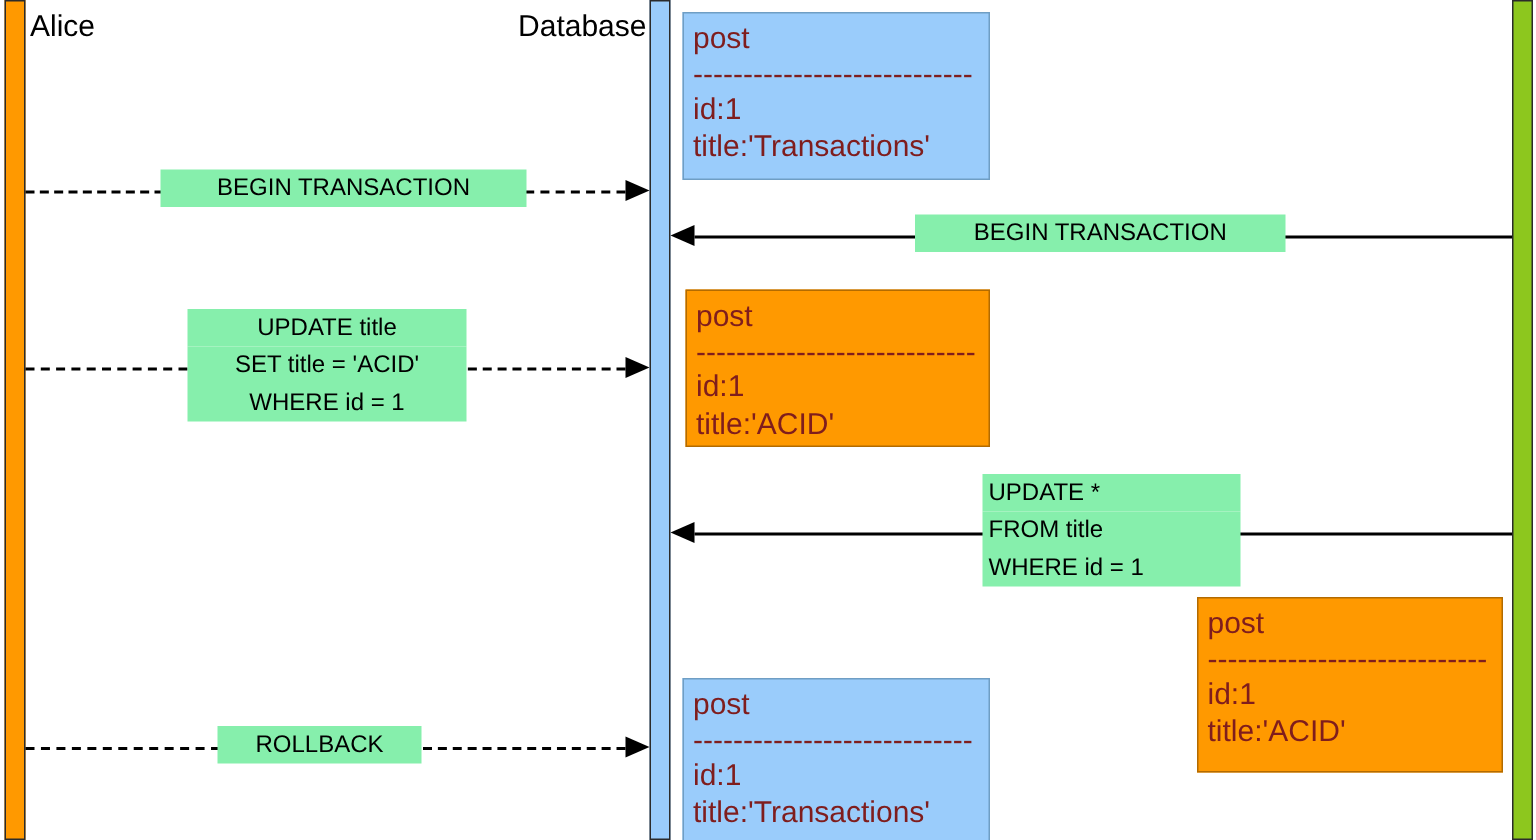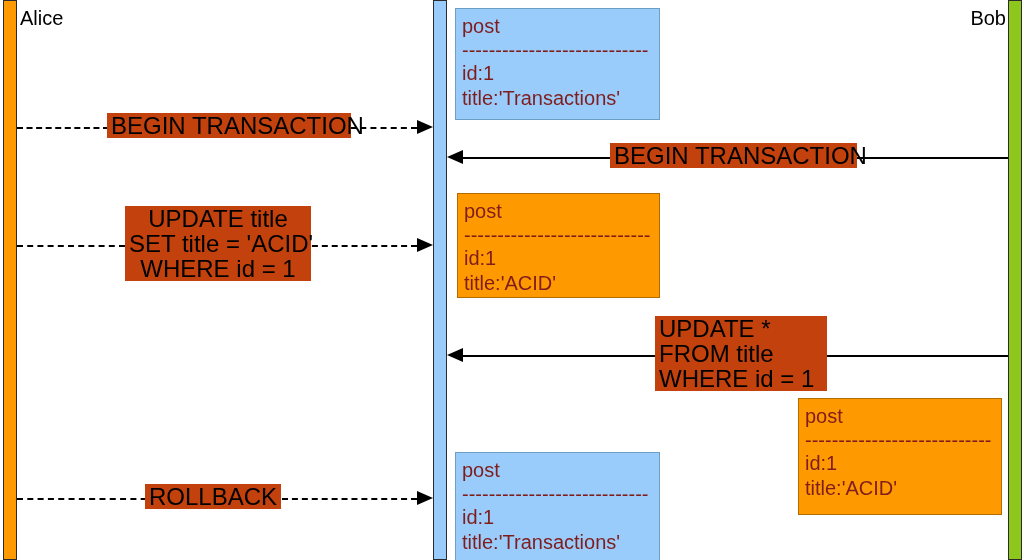--- a/index.html
+++ b/index.html
@@ -57,26 +57,26 @@
     border-bottom:7px solid transparent;
     border-left:16px solid #000;
   }
   .arrowhead.left{
     border-top:7px solid transparent;
     border-bottom:7px solid transparent;
     border-right:16px solid #000;
   }
   .msg-label{
     position:absolute;
-    font-size:24px;
+    font-size:16px;
     line-height:25px;
     color:#000;
     white-space:pre;
     text-align:center;
-    background:#c2410c;
+    background:#86efac;
     padding:0 4px;
   }
 
   
   .data-box{
     position:absolute;
     box-sizing:border-box;
     border:1px solid #8a6a00;
     font-size:20px;
     line-height:25px;
@@ -99,21 +99,21 @@
 </head>
 <body>
 
 <div id="canvas">
 
   <div class="lifeline alice"></div>
   <div class="lifeline database"></div>
   <div class="lifeline bob"></div>
 
   <div class="actor-label alice">Alice</div>
-  <div class="actor-label bob">Bob</div>
+  <div class="actor-label database">Database</div>
 
   <div class="msg dashed" style="left:17px;top:127px;width:416px;">
     <div class="seg" style="left:0px;width:92px;"></div>
     <div class="seg" style="left:323px;width:77px;"></div>
     <div class="arrowhead right" style="left:400px;"></div>
     <div class="msg-label" style="left:90px;top:-14px;width:236px;">BEGIN TRANSACTION</div>
   </div>
 
   <div class="msg solid" style="left:447px;top:157px;width:561px;">
     <div class="seg" style="left:16px;width:151px;"></div>

